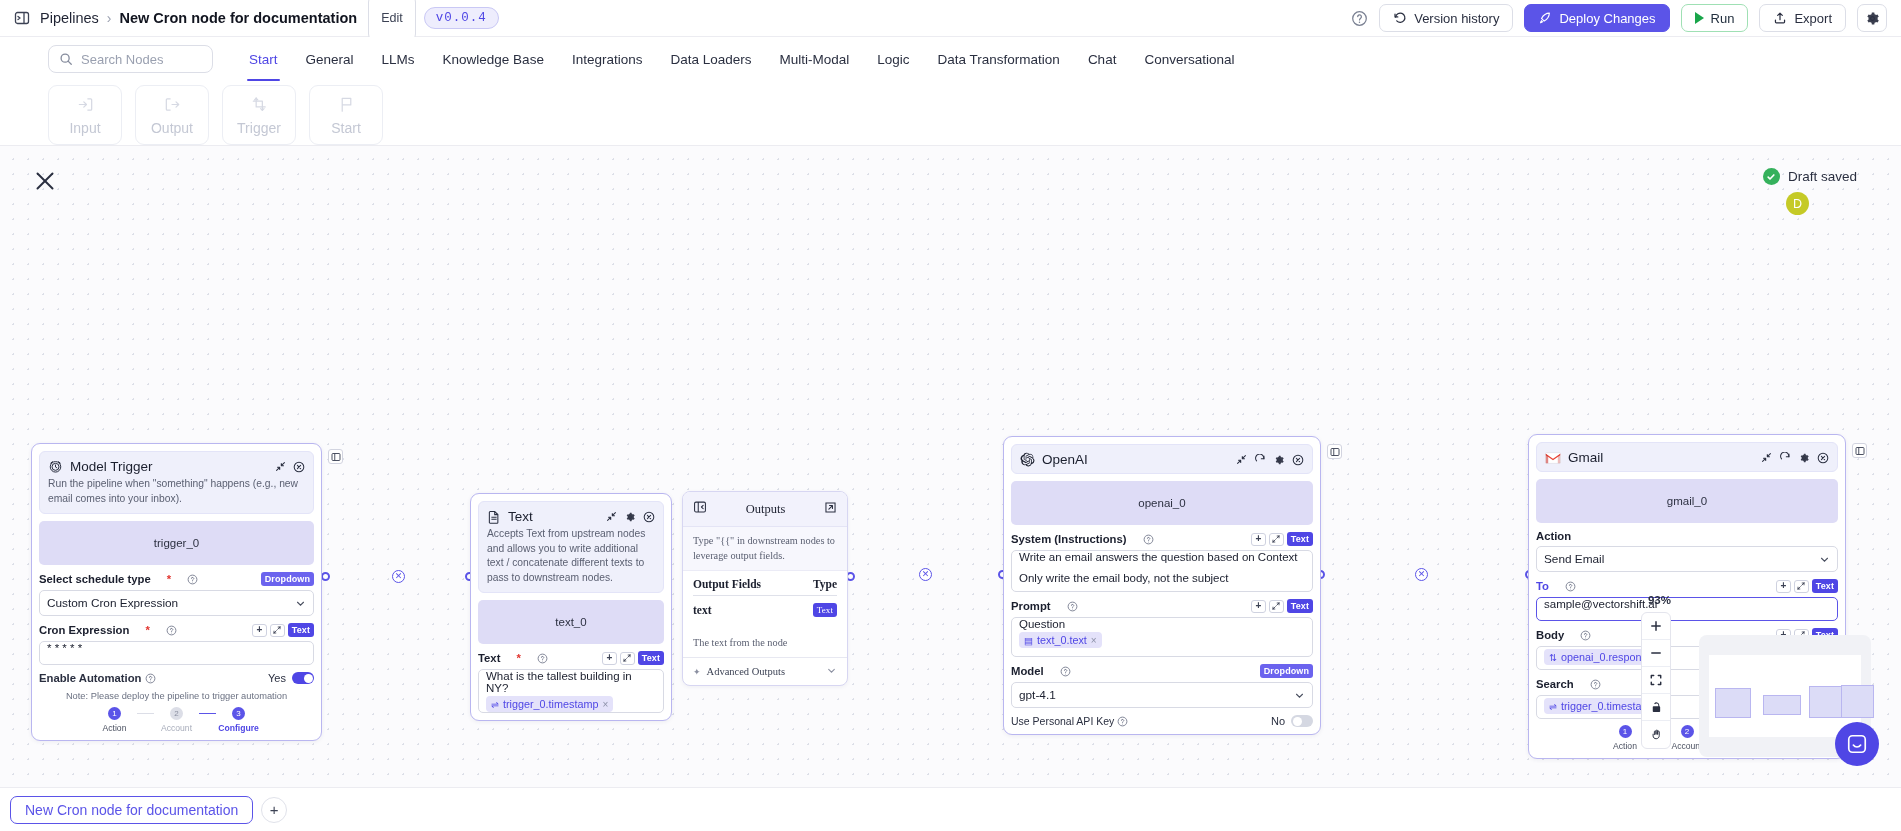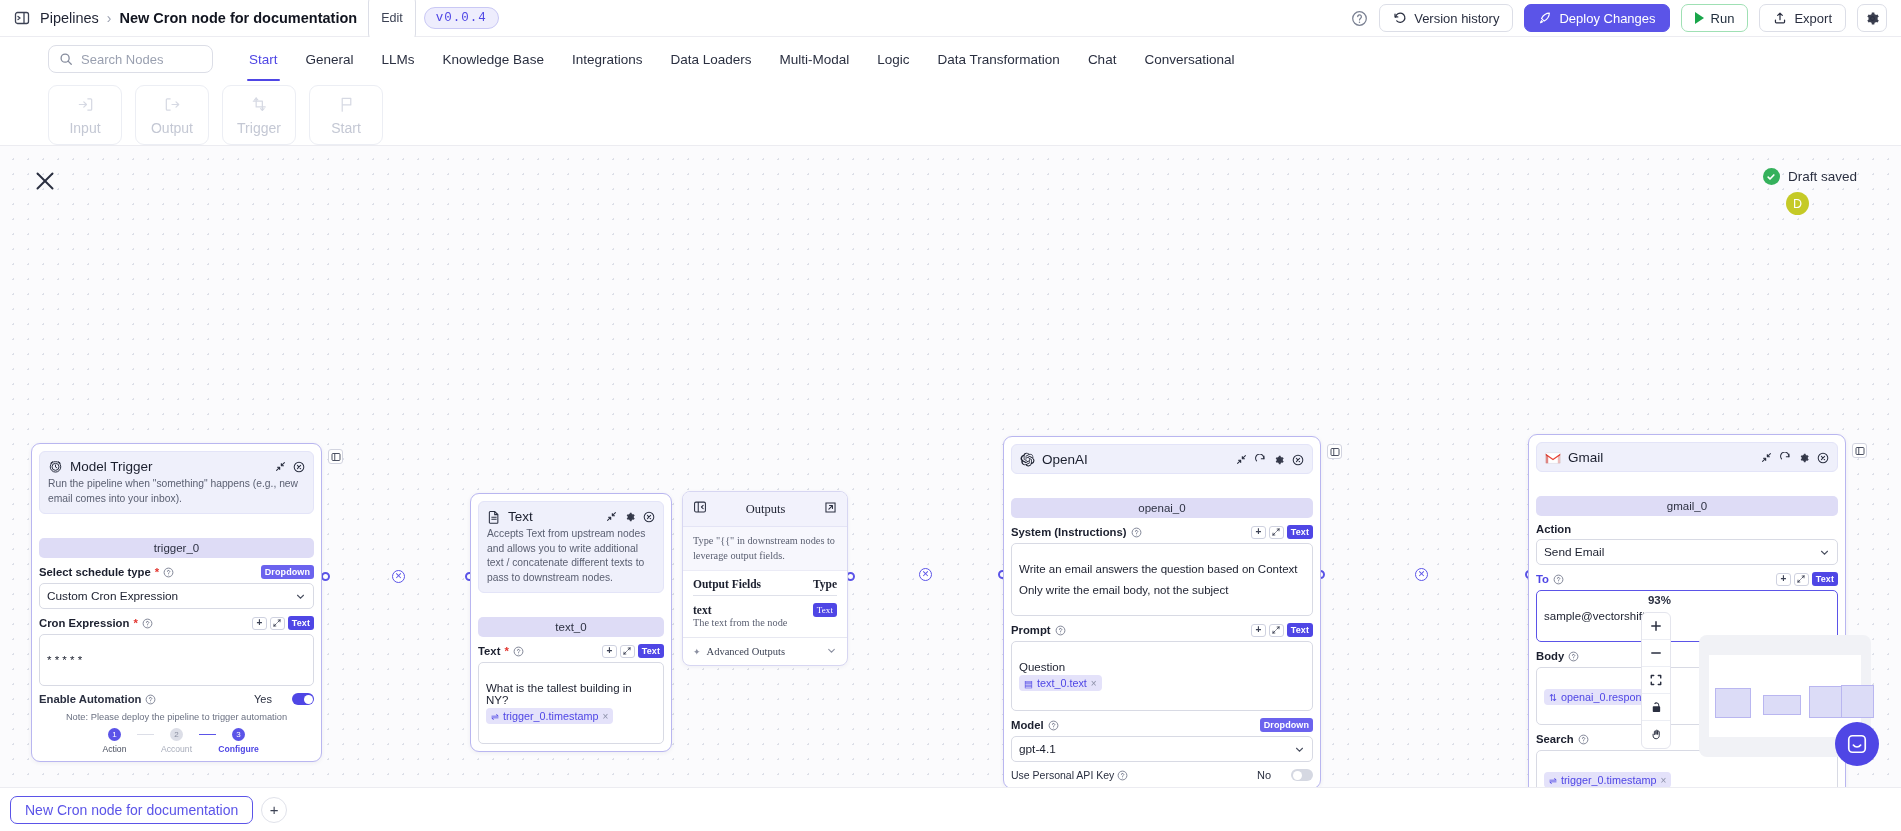--- a/index.html
+++ b/index.html
@@ -95,56 +95,56 @@
   }
   .node-hdr {
     background: #eff0fb; border: 1px solid #e3e4f8; border-radius: 6px; padding: 7px 8px;
     display: flex; flex-direction: column; gap: 3px;
   }
   .node-hdr-top { display: flex; align-items: center; gap: 7px; }
   .node-title { font-size: 13.5px; color: #1b1f2e; font-weight: 500; }
   .node-actions { margin-left: auto; display: flex; align-items: center; gap: 7px; color: #2a2f40; }
   .node-desc { font-size: 10.3px; line-height: 1.42; color: #5b6072; }
   .node-pill {
-    margin-top: 24px; background: #dedcf6; border-radius: 5px; text-align: center;
-    font-size: 11.5px; color: #2d3142; padding: 4px 0;
+    margin-top: 7px; background: #dedcf6; border-radius: 5px; text-align: center;
+    font-size: 11.5px; color: #2d3142; padding: 16px 0;
   }
   .fld { margin-top: 7px; }
   .fld-lbl {
-    display: flex; align-items: center; gap: 4px; font-size: 11.3px; color: #1b1f2e; font-weight: 600; margin-bottom: 4px;
+    display: flex; align-items: center; gap: 16px; font-size: 11.3px; color: #1b1f2e; font-weight: 600; margin-bottom: 4px;
   }
   .fld-lbl .req { color: #e2342e; font-weight: 700; }
   .qm { width: 11px; height: 11px; color: #7a8092; flex: 0 0 auto; }
   .fld-lbl-blue { color: #4f46e5; }
   .tagrow { margin-left: auto; display: flex; align-items: center; gap: 3px; }
   .minibtn {
     width: 15px; height: 13px; border: 1px solid #cfd2e0; border-radius: 3px; background: #fff;
     display: flex; align-items: center; justify-content: center; color: #3c4254; font-size: 10px; line-height: 1;
   }
   .badge { background: #4f46e5; color: #fff; font-size: 9px; border-radius: 3px; padding: 2px 4px; letter-spacing: .01em; }
   .badge-dd { background: #6b63ee; }
   .inputbox {
     border: 1px solid #d8dae4; border-radius: 5px; background: #fff; font-size: 11.5px;
-    color: #1b1f2e; padding: 19px 7px; min-height: 24px;
+    color: #1b1f2e; padding: 0 7px; min-height: 24px;
   }
   .inputbox.focused { border: 1.5px solid #5b54e8; }
   .selectbox {
     border: 1px solid #d8dae4; border-radius: 5px; background: #fff; font-size: 11.8px; color: #1b1f2e;
     padding: 5px 7px; display: flex; align-items: center;
   }
   .selectbox svg { margin-left: auto; color: #4a5060; }
   .chip {
     display: inline-flex; align-items: center; gap: 4px; background: #e4e2fa; color: #4f46e5;
     border-radius: 4px; font-size: 10.8px; padding: 2px 5px; margin-top: 2px;
   }
   .chip .x { color: #8c90a8; font-size: 10px; }
   .chip .gl { font-size: 9.5px; }
   .toggle-row { display: flex; align-items: center; margin-top: 7px; font-size: 10.5px; color: #2a2f40; }
   .toggle-row .qm { margin-left: 3px; }
-  .tgl { margin-left: auto; display: flex; align-items: center; gap: 20px; font-size: 11px; color: #2a2f40; }
+  .tgl { margin-left: auto; display: flex; align-items: center; gap: 6px; font-size: 11px; color: #2a2f40; }
   .switch { width: 22px; height: 12px; border-radius: 7px; background: #d5d8e2; position: relative; }
   .switch.on { background: #4f46e5; }
   .switch i { position: absolute; top: 1.5px; left: 1.5px; width: 9px; height: 9px; border-radius: 50%; background: #fff; }
   .switch.on i { left: auto; right: 1.5px; }
   .note { font-size: 9.3px; color: #6b7182; text-align: center; margin-top: 7px; }
 
   
   .stepper { display: flex; align-items: flex-start; justify-content: center; margin-top: 6px; }
   .step { display: flex; flex-direction: column; align-items: center; width: 45px; }
   .dot {
@@ -169,21 +169,21 @@
     display: flex; align-items: center; padding: 8px 10px; background: #f2f2fc; border-bottom: 1px solid #e4e4f5;
   }
   .out-hdr-title { flex: 1; text-align: center; font-size: 12.5px; color: #1b1f2e; }
   .out-sub { font-size: 10.3px; color: #5b6072; padding: 7px 10px; line-height: 1.42; background:#f7f7fd; border-bottom:1px solid #ebebf6;}
   .out-cols { display: flex; align-items: center; padding: 7px 10px 5px; font-size: 11.5px; font-weight: 700; color: #1b1f2e; }
   .out-cols span:last-child { margin-left: auto; }
   .out-div { height: 1px; background: #dfe1ea; margin: 0 10px; }
   .out-row { padding: 7px 10px 9px; }
   .out-row-top { display: flex; align-items: center; }
   .out-name { font-size: 11.5px; font-weight: 700; color: #1b1f2e; }
-  .out-desc { font-size: 10.3px; color: #5b6072; margin-top: 0; }
+  .out-desc { font-size: 10.3px; color: #5b6072; margin-top: 20px; }
   .out-adv {
     display: flex; align-items: center; gap: 6px; font-size: 10.5px; color: #3c4254;
     border-top: 1px solid #e7e8f1; padding: 7px 10px;
   }
   .out-adv .chev { margin-left: auto; color: #8a8fa0; }
 
   
   .edges { position: absolute; inset: 0; pointer-events: none; }
   .handle {
     position: absolute; width: 9px; height: 9px; border-radius: 50%; background: #fff;

